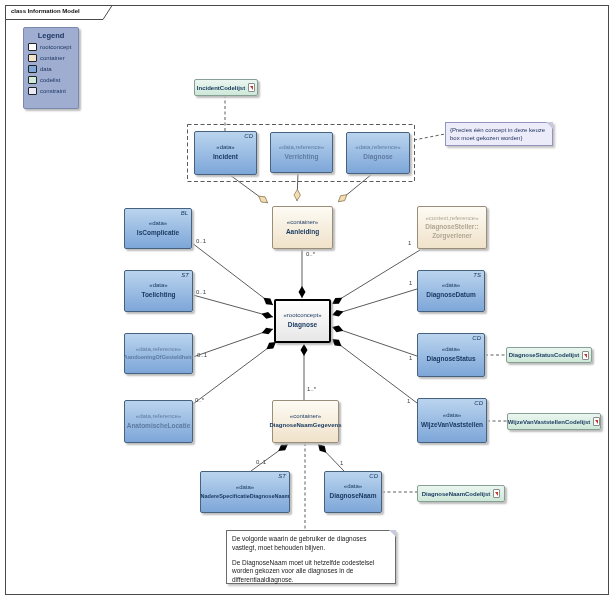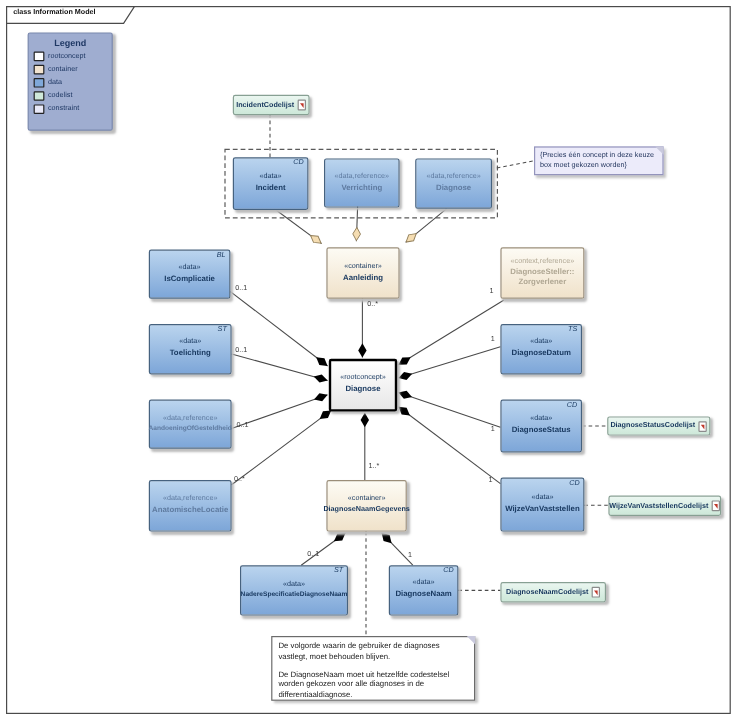--- a/index.html
+++ b/index.html
@@ -31,21 +31,21 @@
   .note { position:absolute; z-index:2; background:#fff; border:1px solid #6b6b6b;
           box-shadow:2px 2px 2px #c4c4c4; font-size:6.5px; color:#1a1a1a; padding:4px 5px;
           line-height:1.35; }
   .note .fold { position:absolute; top:-1px; right:-1px; width:0; height:0;
                 border-left:7px solid transparent; border-top:7px solid #c9c9dd; }
   .note.constraint { background:#ecebfa; border-color:#9494bc; color:#24365e; font-size:6px; padding:3px 4px; }
   .note p + p { margin-top:6px; }
 
   .mult { position:absolute; z-index:3; font-size:6px; color:#3c3c3c; white-space:nowrap; }
 
-  .legend { position:absolute; left:23px; top:27px; width:71px; height:82px; z-index:2;
+  .legend { position:absolute; left:23px; top:27px; width:56px; height:82px; z-index:2;
             background:#9fadd0; border:1px solid #7b89ae; border-radius:2px;
             box-shadow:2px 2px 2px #bcbcbc; padding:3px 4px; }
   .legend-title { text-align:center; font-size:7.5px; font-weight:bold; color:#1f3864; margin-bottom:2px; }
   .legend-row { display:flex; align-items:center; gap:3px; margin-top:3px; }
   .swatch { width:9px; height:8px; border:1px solid #222; border-radius:1px; flex:0 0 auto; }
   .sw-rootconcept { background:#ffffff; }
   .sw-container  { background:#f2e3cf; }
   .sw-data       { background:#7fa8d9; }
   .sw-codelist   { background:#cfe9da; }
   .sw-constraint { background:#e9e9f8; }

